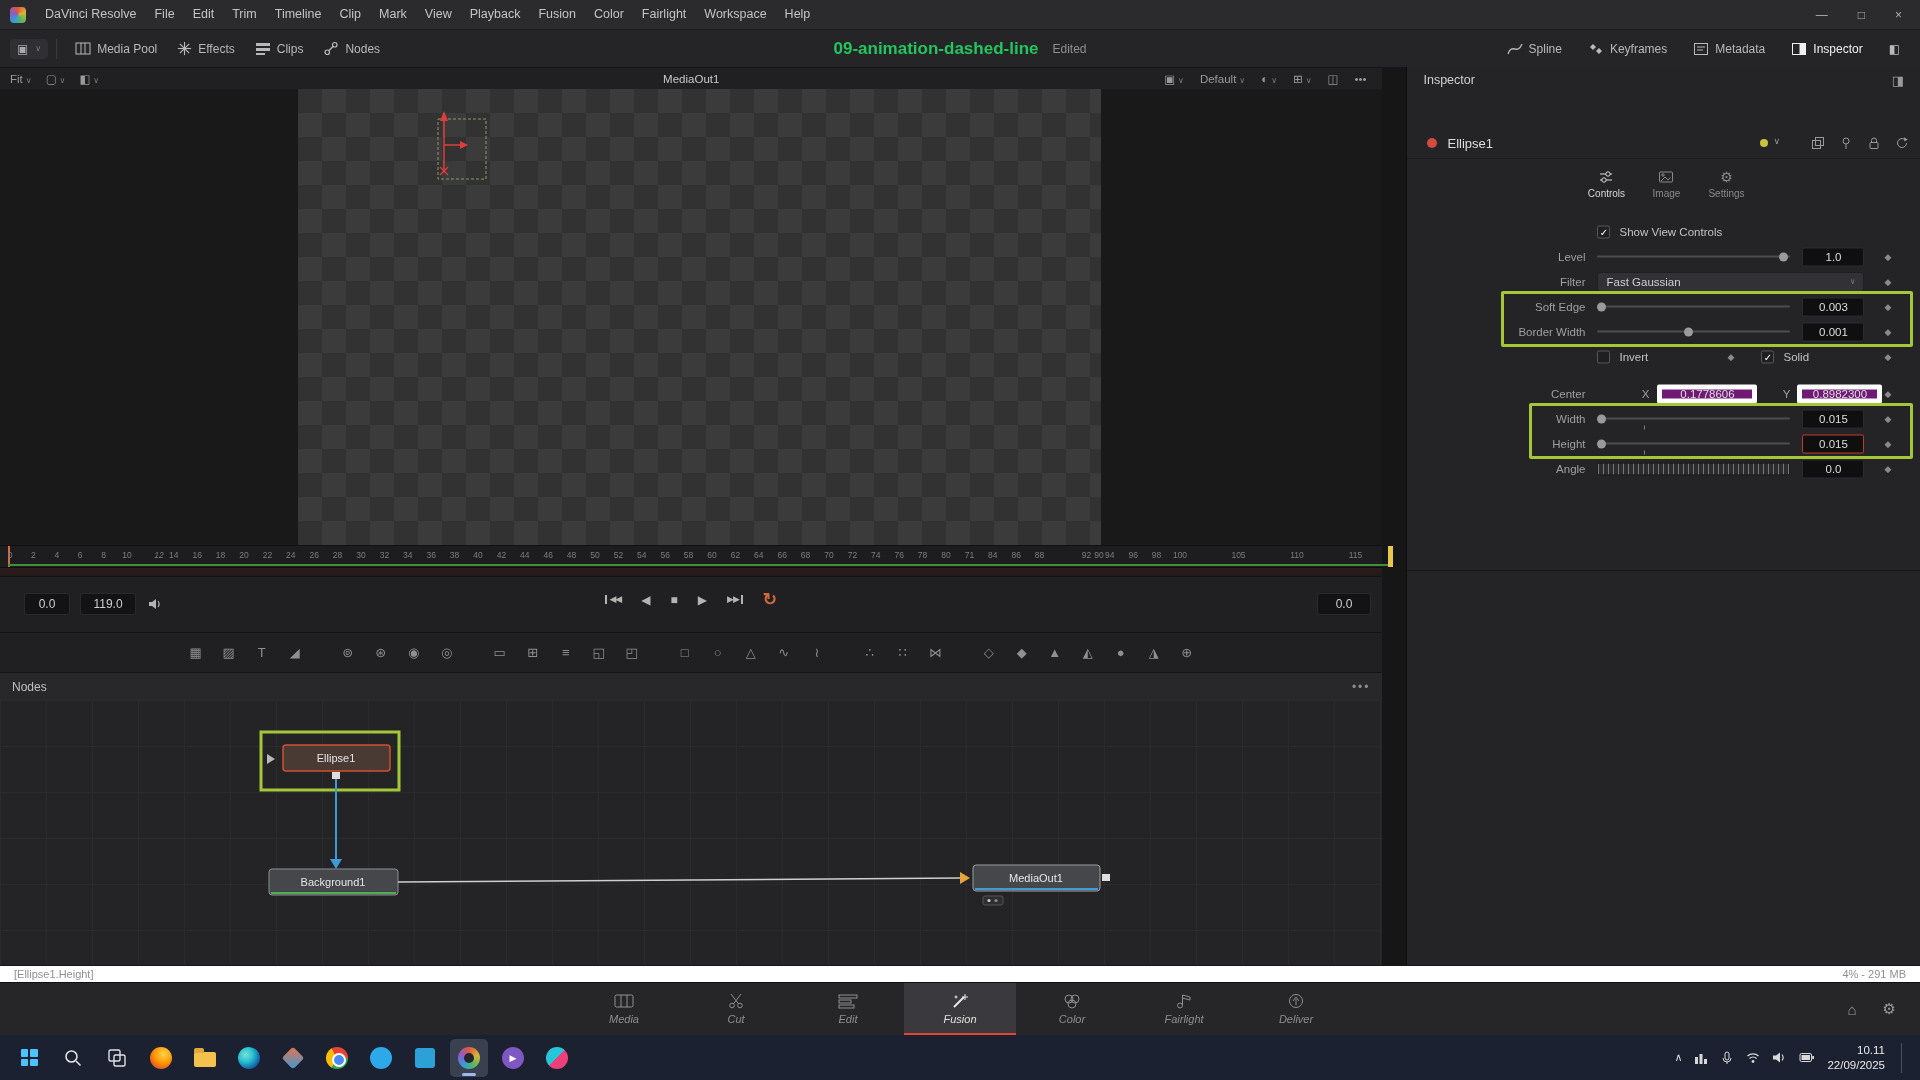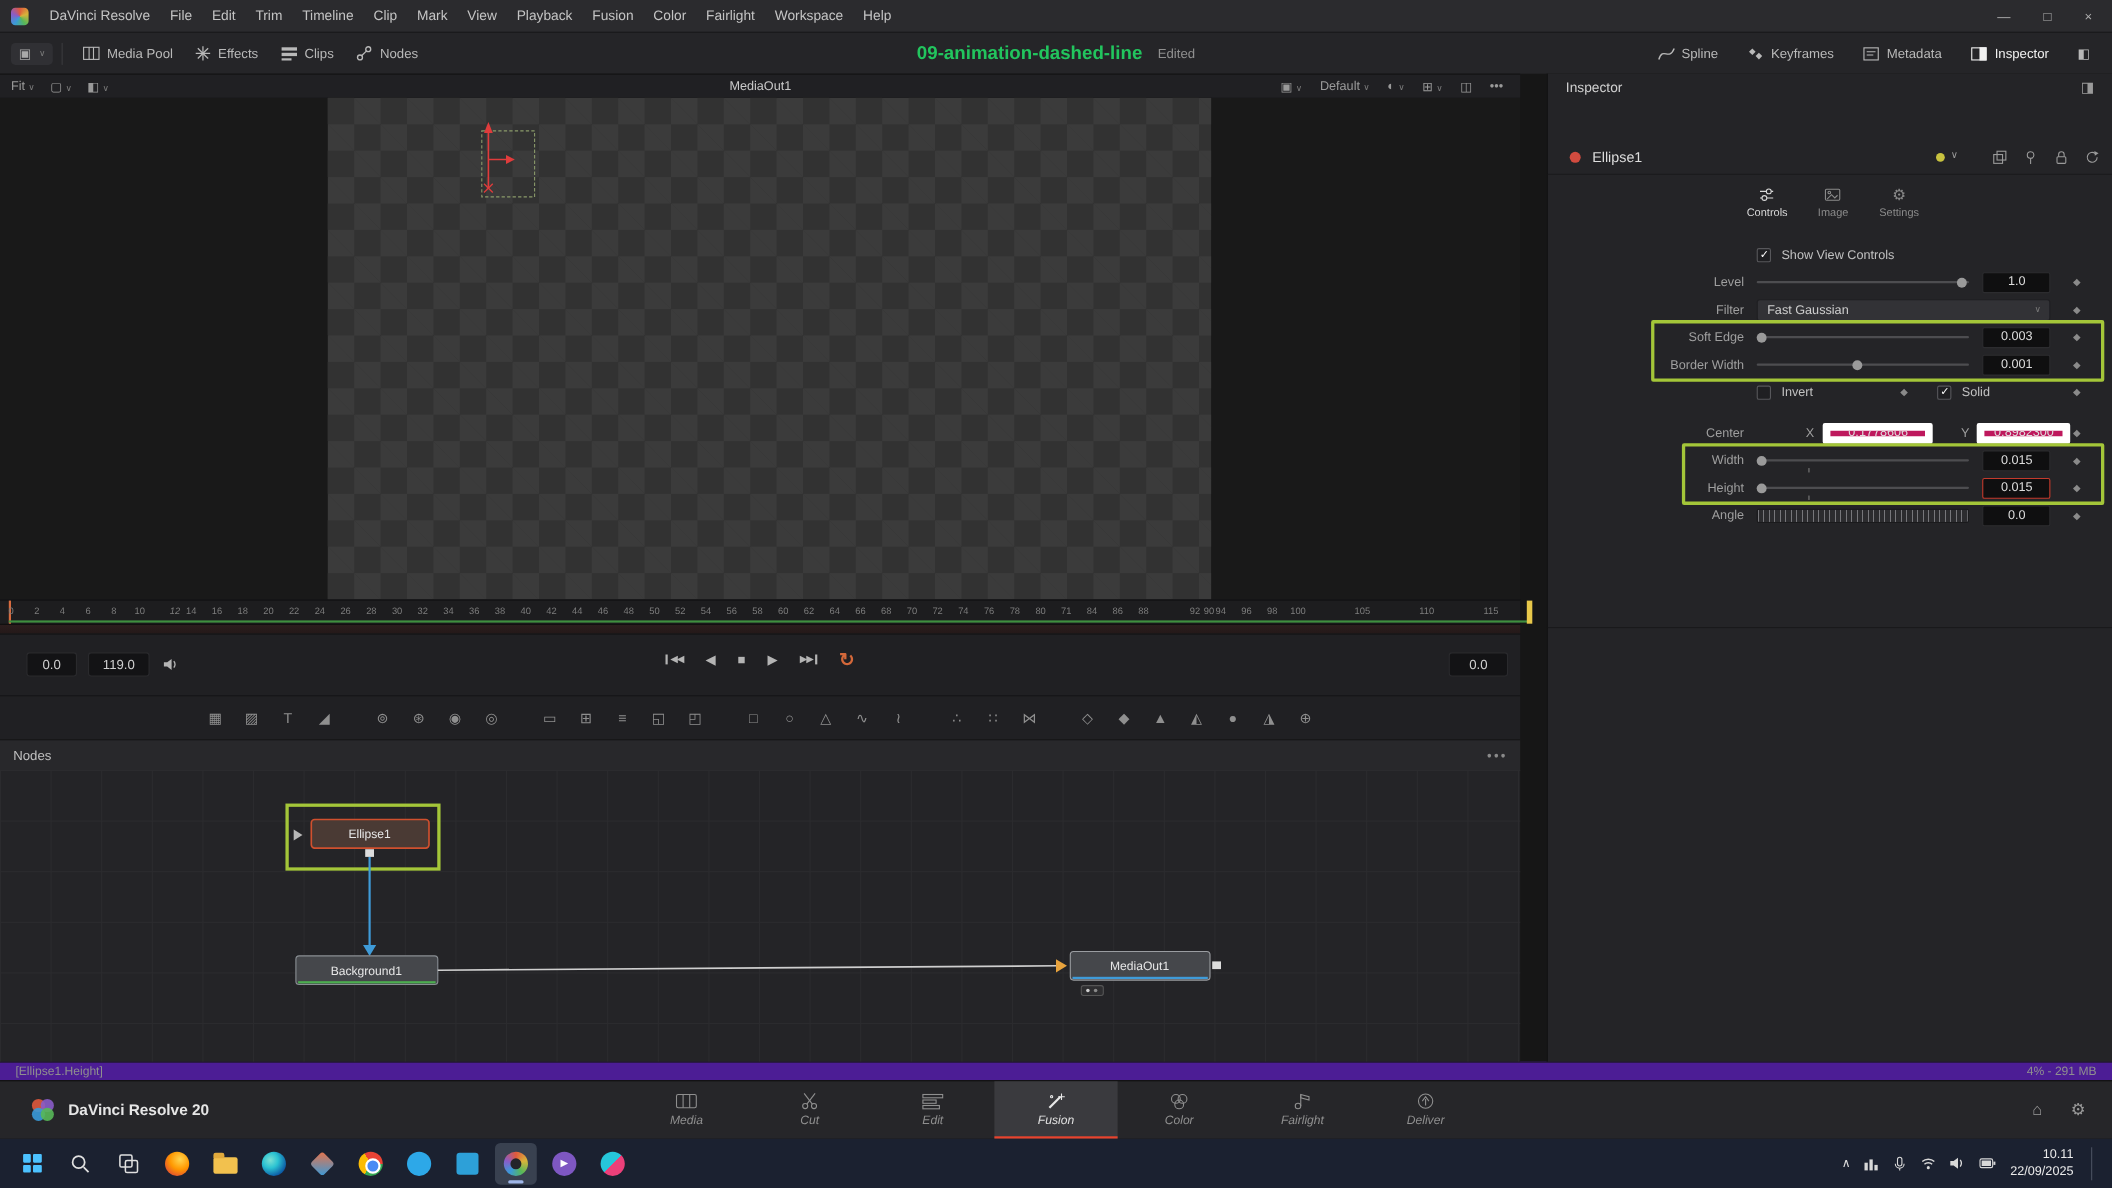--- a/index.html
+++ b/index.html
@@ -71,21 +71,21 @@
 
   
   #nodes-header { height:28px; background:#28282b; border-top:1px solid #141416; display:flex; align-items:center; padding:0 12px; font-size:12px; color:#c0c0c0; flex:none; }
   #nodes-header .dots { margin-left:auto; color:#8a8a8a; letter-spacing:2px; }
   #nodegraph { height:265px; position:relative; background-color:#242427;
                background-image:linear-gradient(#2b2b2e 1px,transparent 1px),linear-gradient(90deg,#2b2b2e 1px,transparent 1px);
                background-size:46px 46px; flex:none; }
   #nodegraph svg { position:absolute; inset:0; }
 
   
-  #statusbar { height:17px; background:#4c1d95; border-top:1px solid #161618; display:flex; align-items:center; padding:0 14px; font-size:11px; color:#8f8f8f; flex:none; }
+  #statusbar { height:17px; background:#ffffff; border-top:1px solid #161618; display:flex; align-items:center; padding:0 14px; font-size:11px; color:#8f8f8f; flex:none; }
   #statusbar .right { margin-left:auto; }
 
   
   .irow { position:absolute; left:0; right:0; height:25px; }
   .ilabel { position:absolute; left:0; width:178px; text-align:right; top:50%; transform:translateY(-50%); color:#9f9f9f; }
   .slider { position:absolute; left:190px; width:193px; height:9px; top:50%; transform:translateY(-50%); }
   .track { position:absolute; top:3.5px; left:0; right:0; height:2px; background:#4d4d50; border-radius:1px; }
   .handle { position:absolute; top:0; width:9px; height:9px; border-radius:50%; background:#9a9a9a; margin-left:-4px; }
   .stick { position:absolute; top:11px; left:24%; width:1px; height:4px; background:#7d7d7d; }
   .vbox { position:absolute; left:395px; width:62px; height:19px; top:50%; transform:translateY(-50%); background:#0f0f10;
@@ -96,21 +96,21 @@
   .cb { position:absolute; top:50%; transform:translateY(-50%); width:13px; height:13px; background:#1f1f22; border:1px solid #57575b;
         border-radius:2px; color:#fff; font-size:10px; display:flex; align-items:center; justify-content:center; }
   .cblabel { position:absolute; top:50%; transform:translateY(-50%); color:#c2c2c2; }
   .dropdown { position:absolute; left:190px; width:267px; height:20px; top:50%; transform:translateY(-50%); background:#323236;
               border:1px solid #1f1f22; border-radius:3px; display:flex; align-items:center; padding:0 8px; color:#cfcfcf; }
   .dropdown .chev { margin-left:auto; }
   .wheel { position:absolute; left:190px; width:193px; height:13px; top:50%; transform:translateY(-50%);
            background:repeating-linear-gradient(90deg,#77777b 0 1px,#2c2c2f 1px 5px); border:1px solid #1a1a1c; border-radius:2px; }
   .hlbox { position:absolute; border:3px solid #a4c639; border-radius:2px; pointer-events:none; z-index:5; }
   .xylab { position:absolute; top:50%; transform:translateY(-50%); color:#9f9f9f; width:12px; text-align:center; }
-  .xybox { position:absolute; height:19px; top:50%; transform:translateY(-50%); background:#be185d; border:7px solid #ffffff;
+  .xybox { position:absolute; height:19px; top:50%; transform:translateY(-50%); background:#701a75; border:5px solid #ffffff;
            border-radius:2px; color:#ddd; display:flex; align-items:center; justify-content:center; overflow:hidden; }
 
   #insp-header { position:absolute; top:0; left:0; right:0; height:26px; display:flex; align-items:center; padding:0 16px; color:#d0d0d0; font-size:12.5px; }
   #insp-header .panelico { margin-left:auto; color:#9a9a9a; font-size:13px; }
   #insp-tabs { position:absolute; left:6px; right:6px; top:28px; height:26px; display:flex; }
   #insp-tabs > div { flex:1; display:flex; align-items:center; justify-content:center; font-size:12px; }
   #insp-tabs .seg-tools { background:#39393d; border-radius:4px; color:#d8d8d8; }
   #insp-tabs .seg-mod { color:#58585c; }
   #node-header { position:absolute; left:0; right:0; top:60px; height:32px; border-bottom:1px solid #1b1b1d; }
   #node-header .reddot { position:absolute; left:20px; top:11px; width:10px; height:10px; border-radius:50%; background:#d24b3f; }
@@ -626,29 +626,20 @@
       <div class="hlbox" style="left:122px;top:336px;width:384px;height:56px;"></div>
     </div>
   </div>
 
   <div id="statusbar">
     <span>[Ellipse1.Height]</span>
     <span class="right">4% - 291 MB</span>
   </div>
 
   <div id="pagetabs">
-    <div id="brand">
-      <svg width="26" height="26" viewBox="0 0 26 26">
-        <circle cx="9" cy="9" r="6" fill="#e0593c" opacity="0.9"></circle>
-          <circle cx="17" cy="9" r="6" fill="#8a5cc8" opacity="0.9"></circle>
-        <circle cx="9" cy="17" r="6" fill="#3a9ad8" opacity="0.9"></circle>
-          <circle cx="17" cy="17" r="6" fill="#58b858" opacity="0.9"></circle>
-      </svg>
-      <span class="btext">DaVinci Resolve 20</span>
-    </div>
     <div id="ptab-wrap">
       <div class="ptab">
         <svg width="20" height="16" viewBox="0 0 20 16" fill="none">
             <rect x="1" y="2" width="18" height="12" rx="1.5"></rect>
             <line x1="7" y1="2" x2="7" y2="14"></line>
             <line x1="13" y1="2" x2="13" y2="14"></line>
           </svg>
         <span>Media</span>
       </div>
       <div class="ptab">

